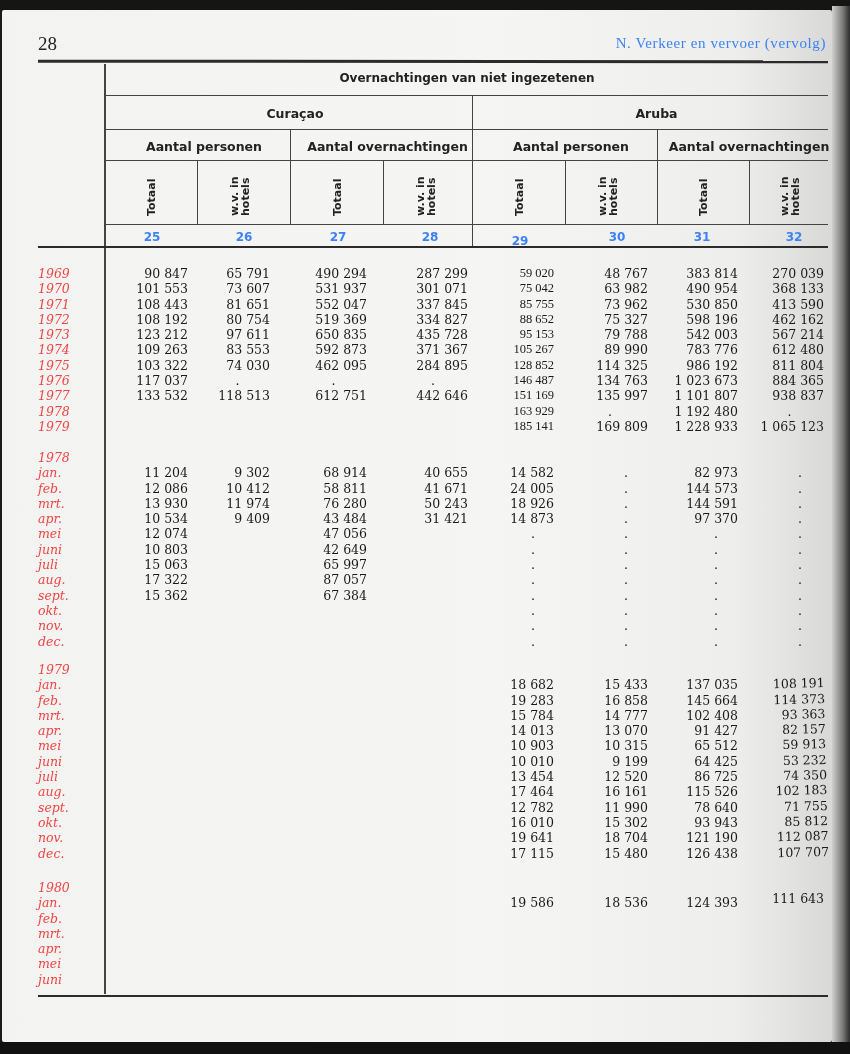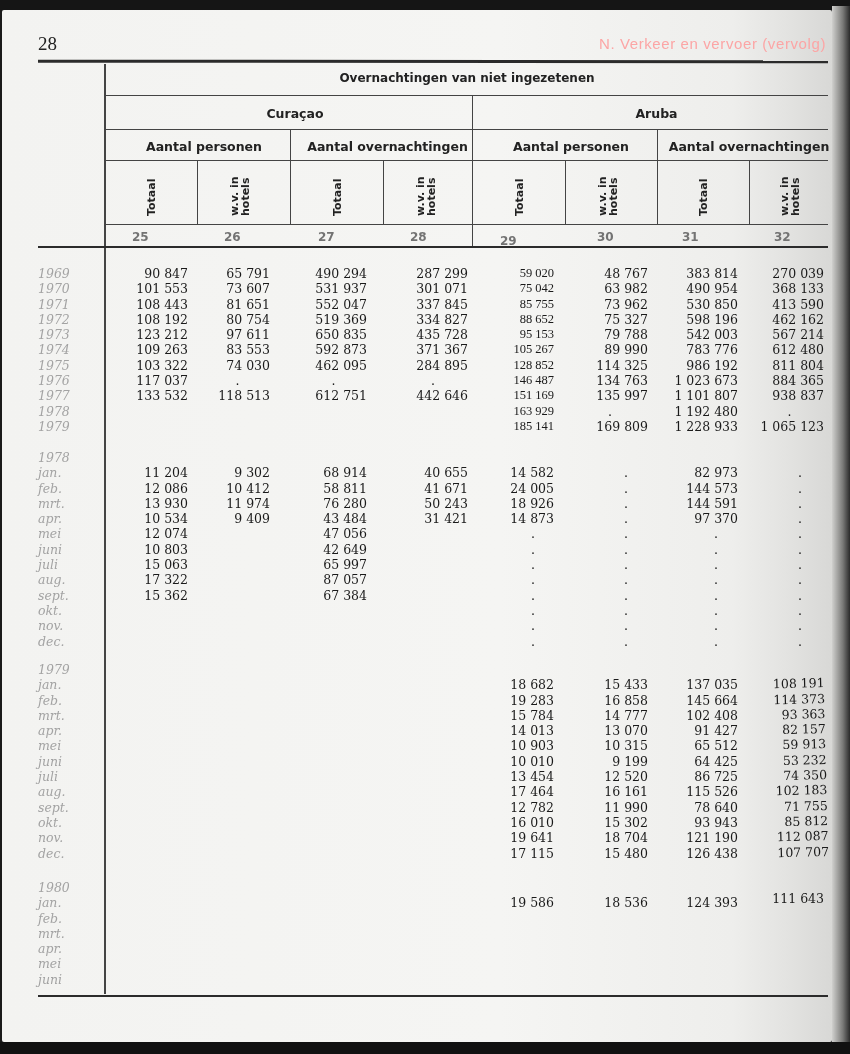--- a/index.html
+++ b/index.html
@@ -12,35 +12,35 @@
   .topbar { position:absolute; left:0; top:0; width:850px; height:10px; background:#151515; }
   .page {
     position:absolute; left:2px; top:10px; width:830px; height:1032px;
     background:linear-gradient(90deg,#f3f3f1 0%,#f5f5f3 60%,#eeeeec 88%,#e4e4e2 94%,#d8d8d6 100%);
     border-radius:2px;
   }
   .edge { position:absolute; left:832px; top:6px; width:18px; height:1048px; background:linear-gradient(90deg,#d0d0ce,#7a7a78 60%,#2a2a2a); }
   .bottombar { position:absolute; left:0; top:1042px; width:850px; height:12px; background:#111; }
 
   .pnum { position:absolute; left:38px; top:33px; font-family:"Liberation Serif", serif; font-size:19px; color:#222; }
-  .pheader { position:absolute; right:24px; top:35px; font-family:Liberation Sans, sans-serif; font-size:15px; letter-spacing:0.6px; color:#fca5a5; }
+  .pheader { position:absolute; right:24px; top:35px; font-family:Liberation Serif, serif; font-size:15px; letter-spacing:0.6px; color:#3b82f6; }
 
   .rule-thick { position:absolute; background:#2b2b2b; }
   .rule-thin { position:absolute; background:#444; }
 
   .hdr { position:absolute; font-family:"DejaVu Sans", sans-serif; font-weight:bold; color:#222; text-align:center; white-space:nowrap; }
   .hdr.main { font-size:12px; font-weight:bold; }
   .hdr.sub { font-size:12.5px;padding-left:6px; }
   .vert {
     position:absolute; font-family:"DejaVu Sans", sans-serif; font-weight:bold; font-size:11px; line-height:11px;
     writing-mode:vertical-rl; transform:rotate(180deg); text-align:left; color:#222;
   }
-  .colnum { position:absolute; font-family:"DejaVu Sans", sans-serif; font-weight:bold; font-size:12px; text-align:left; width:40px; color:#737373; }
-
-  .labels { position:absolute; left:38px; font-style:italic; font-family:"DejaVu Serif", serif; font-size:12.5px; line-height:15.3px; color:#a3a3a3; }
+  .colnum { position:absolute; font-family:"DejaVu Sans", sans-serif; font-weight:bold; font-size:12px; text-align:center; width:40px; color:#3b82f6; }
+
+  .labels { position:absolute; left:38px; font-style:italic; font-family:"DejaVu Serif", serif; font-size:12.5px; line-height:15.3px; color:#ef4444; }
   .labels div { height:15.3px; }
 
   .col { position:absolute; font-family:"DejaVu Serif", serif; font-size:12.5px; line-height:15.3px; text-align:right; color:#1a1a1a; }
   .col div { height:15.3px; white-space:nowrap; }
   .col.dot div { text-align:center; }
 </style>
 </head>
 <body>
 
 <div class="topbar"></div>

